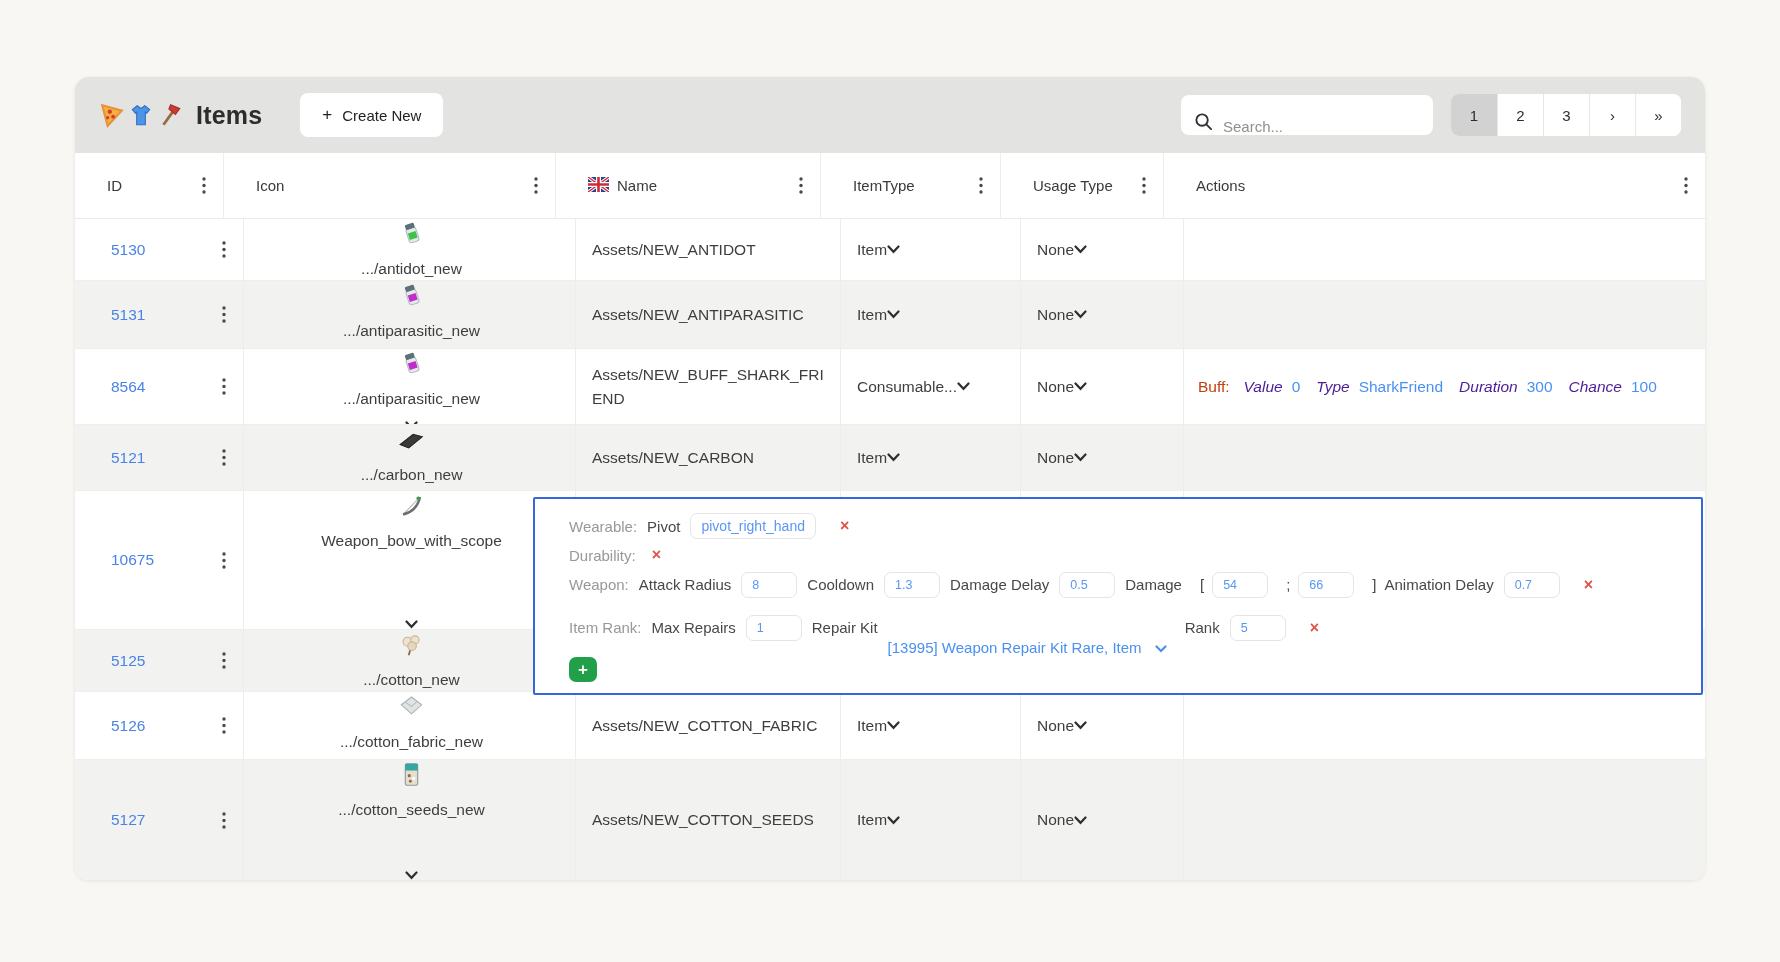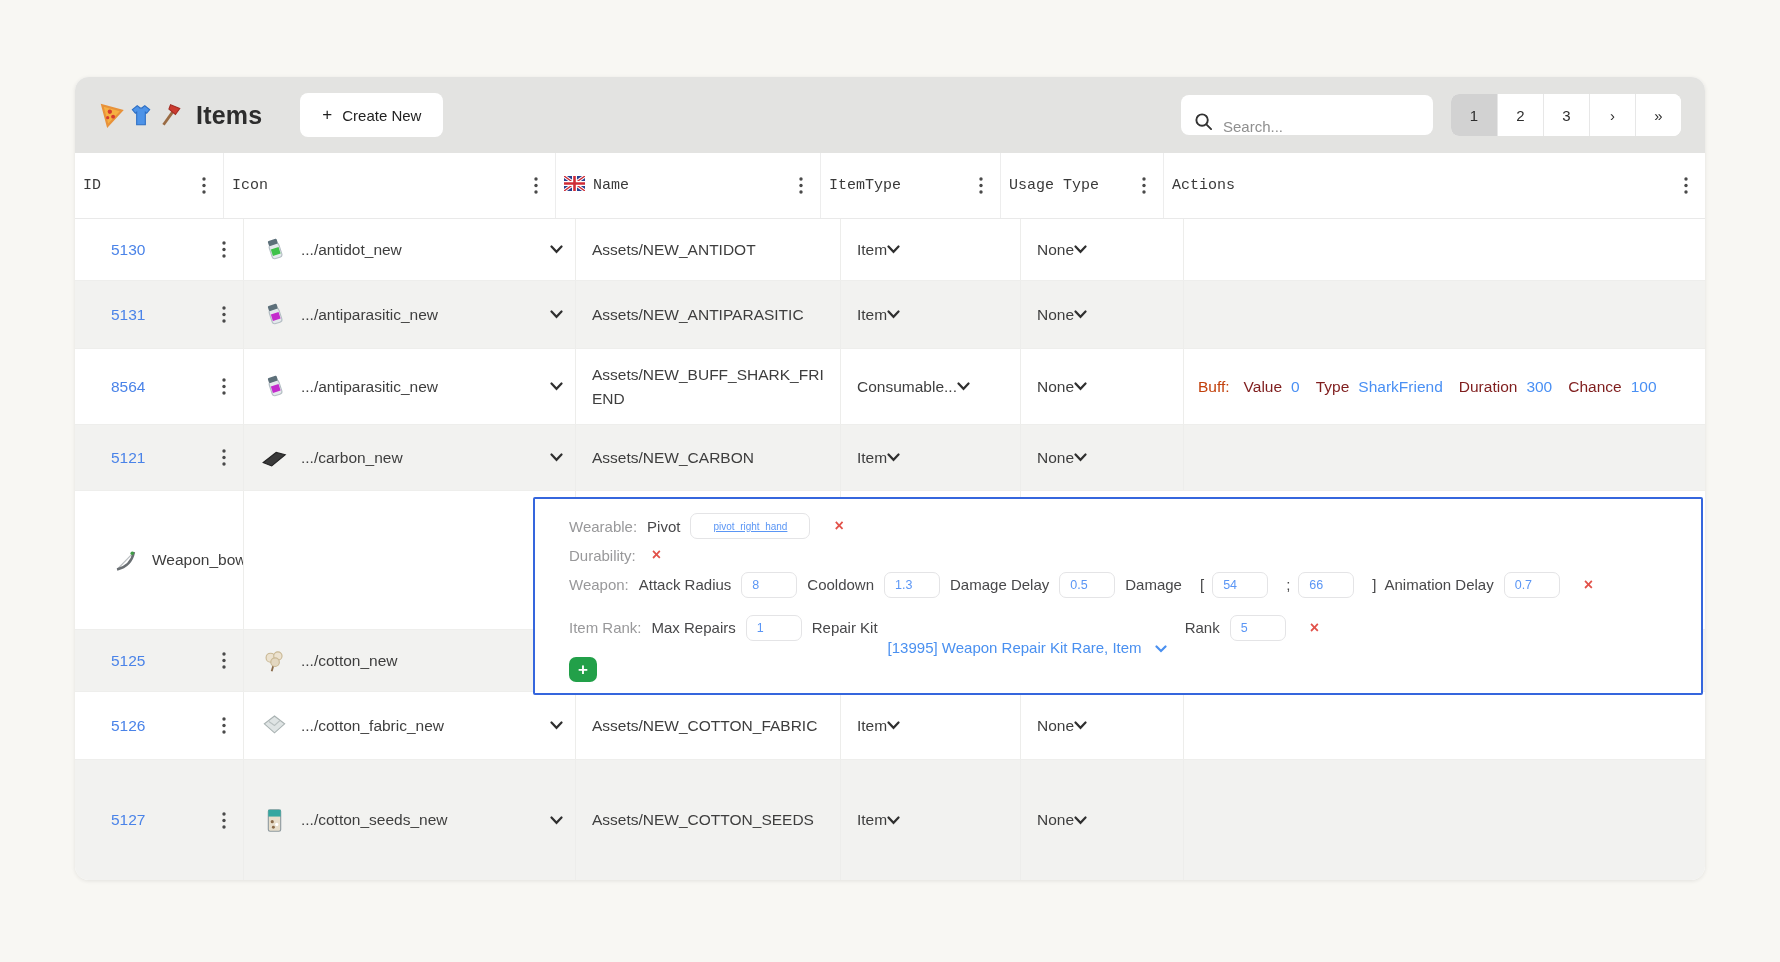--- a/index.html
+++ b/index.html
@@ -25,65 +25,65 @@
   .search-box input::placeholder { color:#8f8f8f; }
   .pagination { margin-left:18px; display:flex; height:42px; background:#fff; border-radius:8px; overflow:hidden; }
   .page-btn { width:46px; border:none; background:#fff; font-family:inherit; font-size:15px;
               color:#2e2e2e; cursor:pointer; border-left:1px solid #e7e7e7; }
   .page-btn:first-child { border-left:none; }
   .page-btn.active { background:#d2d2d2; }
 
   
   .grid-cols { display:grid; grid-template-columns:149px 332px 265px 180px 163px 1fr; }
   .thead { height:66px; border-bottom:1px solid #e9e9e9; background:#fff; }
-  .hcell { display:flex; align-items:center; padding:0 12px 0 8px; font-size:15px; color:#3a3a3a;
-           border-right:1px solid #ededed;font-family:Liberation Mono, monospace; }
+  .hcell { display:flex; align-items:center; padding:0 12px 0 32px; font-size:15px; color:#3a3a3a;
+           border-right:1px solid #ededed; }
   .hcell:last-child { border-right:none; }
   .hcell .h-label { flex:1; display:flex; align-items:center; gap:8px; }
   .kebab { width:14px; height:18px; display:flex; align-items:center; justify-content:center; cursor:pointer; flex:none; }
 
   .tbody { display:flex; flex-direction:column; height:661px; }
   .row { border-bottom:1px solid #eeeeec; background:#fff;padding-left:20px; }
   .row.alt { background:#f2f2f0; }
   .row:nth-child(1) { height:62px; }
   .row:nth-child(2) { height:68px; }
   .row:nth-child(3) { height:76px; }
   .row:nth-child(4) { height:66px; }
   .row:nth-child(5) { height:139px; }
   .row:nth-child(6) { height:62px; }
   .row:nth-child(7) { height:68px; }
   .row:nth-child(8) { flex:1; border-bottom:none; }
   .cell { display:flex; align-items:center; padding:0 12px 0 16px; font-size:15.5px; color:#3e3e3e;
           border-right:1px solid #ededeb; overflow:hidden; }
   .cell:last-child { border-right:none; }
   .c-id { justify-content:space-between; }
   .id-link { color:#4a83e8; text-decoration:none; font-size:15.5px; cursor:pointer; }
-  .c-icon { gap:13px; }
+  .c-icon { gap:13px;flex-direction:column; }
   .item-icon { width:28px; height:28px; flex:none; display:flex; align-items:center; justify-content:center; }
   .icon-label { flex:1; color:#3e3e3e; }
   .chev { flex:none; display:flex; cursor:pointer; }
   .c-name { line-height:1.5; word-break:break-all; padding-right:10px; }
   .c-type, .c-usage { cursor:pointer; }
   .c-actions { white-space:nowrap; gap:0; padding-left:14px; }
   .a-key { color:#c2410c; margin-right:14px; }
-  .a-field { color:#7f1d1d; margin-right:9px; }
+  .a-field { color:#4c1d95; margin-right:9px;font-style:italic; }
   .a-val { color:#4a90f4; margin-right:16px; cursor:pointer; }
 
   
   .panel { position:absolute; left:458px; top:420px; width:1170px; height:198px; background:#fff;
            border:2px solid #3566dd; border-radius:2px; z-index:10;
            padding:13px 18px 11px 34px; display:flex; flex-direction:column; justify-content:space-between; }
   .p-line { display:flex; align-items:center; font-size:15px; min-height:28px; }
   .p-key { color:#98989a; margin-right:10px; }
   .p-field { color:#48484a; margin-right:10px; }
   .p-sym { color:#48484a; margin:0 8px; }
   .chip { height:26px; min-width:56px; max-width:130px; border:1px solid #e4e4e6; border-radius:7px;
           background:#fff; display:inline-flex; align-items:center; padding:0 10px;
           color:#5b96f5; font-size:12.5px; margin-right:10px; cursor:text; }
-  .chip-wide { min-width:120px; justify-content:center; font-size:10px;text-decoration:underline; }
+  .chip-wide { min-width:120px; justify-content:center; font-size:14px; }
   .x-btn { color:#e2524a; font-weight:700; font-size:16px; margin-left:14px; cursor:pointer; line-height:1; }
   .p-link { color:#4a90f0; display:flex; align-items:center; gap:13px; margin-right:18px; cursor:pointer;margin-top:39px; }
   .add-btn { width:28px; height:25px; background:#22a049; border:none; border-radius:7px; color:#fff;
              font-size:17px; font-weight:700; display:flex; align-items:center; justify-content:center;
              cursor:pointer; font-family:inherit; }
 </style>
 </head>
 <body>
 
 <div class="page">
@@ -401,20 +401,30 @@
             <span>None</span>
             <span class="chev">
               <svg width="13" height="9" viewBox="0 0 13 9">
                 <path d="M1.5 1.5 L6.5 6.8 L11.5 1.5" stroke="#2f2f2f" stroke-width="2.2" fill="none" stroke-linecap="round"></path>
               </svg>
             </span>
           </div>
           <div class="cell c-actions"></div>
         </div>
         <div class="row grid-cols">
+          <div class="cell c-id">
+            <a class="id-link">10675</a>
+            <span class="kebab">
+              <svg width="4" height="17" viewBox="0 0 4 17">
+                <circle cx="2" cy="2" r="1.7" fill="#4a4a4a"></circle>
+                <circle cx="2" cy="8.5" r="1.7" fill="#4a4a4a"></circle>
+                <circle cx="2" cy="15" r="1.7" fill="#4a4a4a"></circle>
+              </svg>
+            </span>
+          </div>
           <div class="cell c-icon">
             <span class="item-icon">
               <svg width="27" height="27" viewBox="0 0 24 24">
                 <line x1="4.5" y1="20" x2="19.5" y2="4.5" stroke="#b9bdc0" stroke-width="1"></line>
                 <path d="M4.5 20 Q17 17 19.5 4.5" stroke="#6a6f73" stroke-width="2.2" fill="none"></path>
                 <circle cx="18" cy="5.5" r="1.6" fill="#3f9d46"></circle>
               </svg>
             </span>
             <span class="icon-label">Weapon_bow_with_scope</span>
             <span class="chev">

